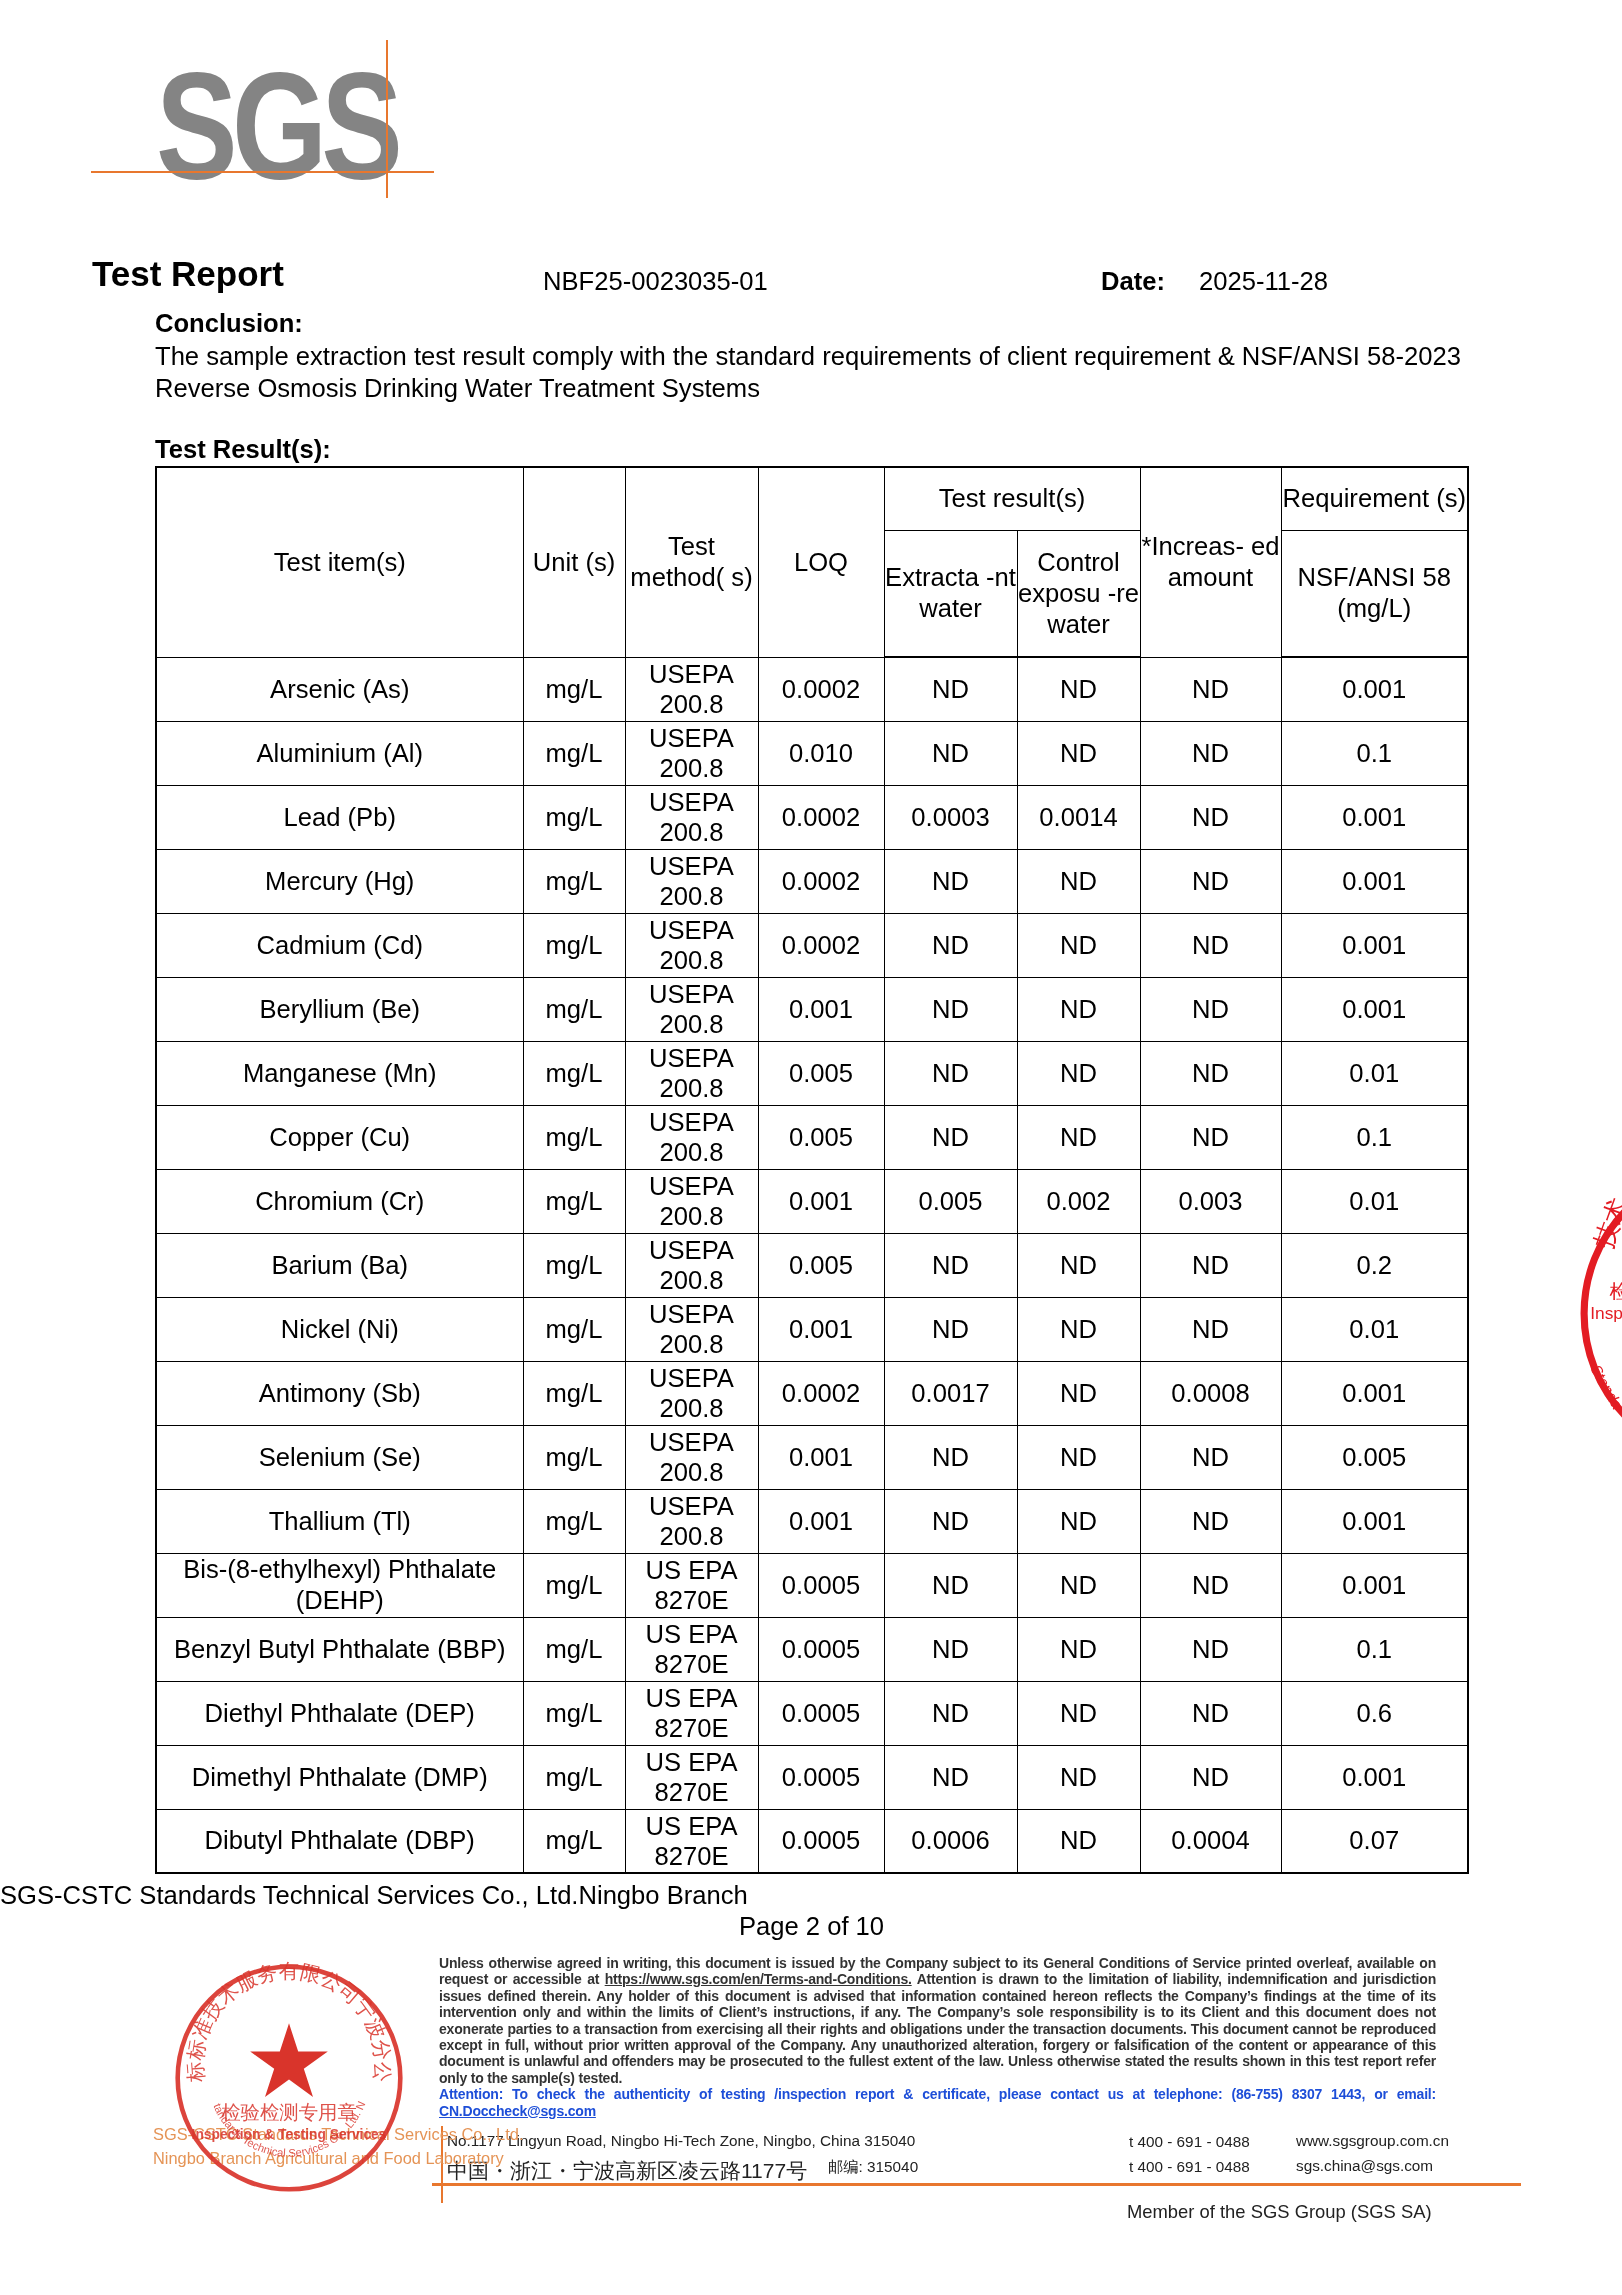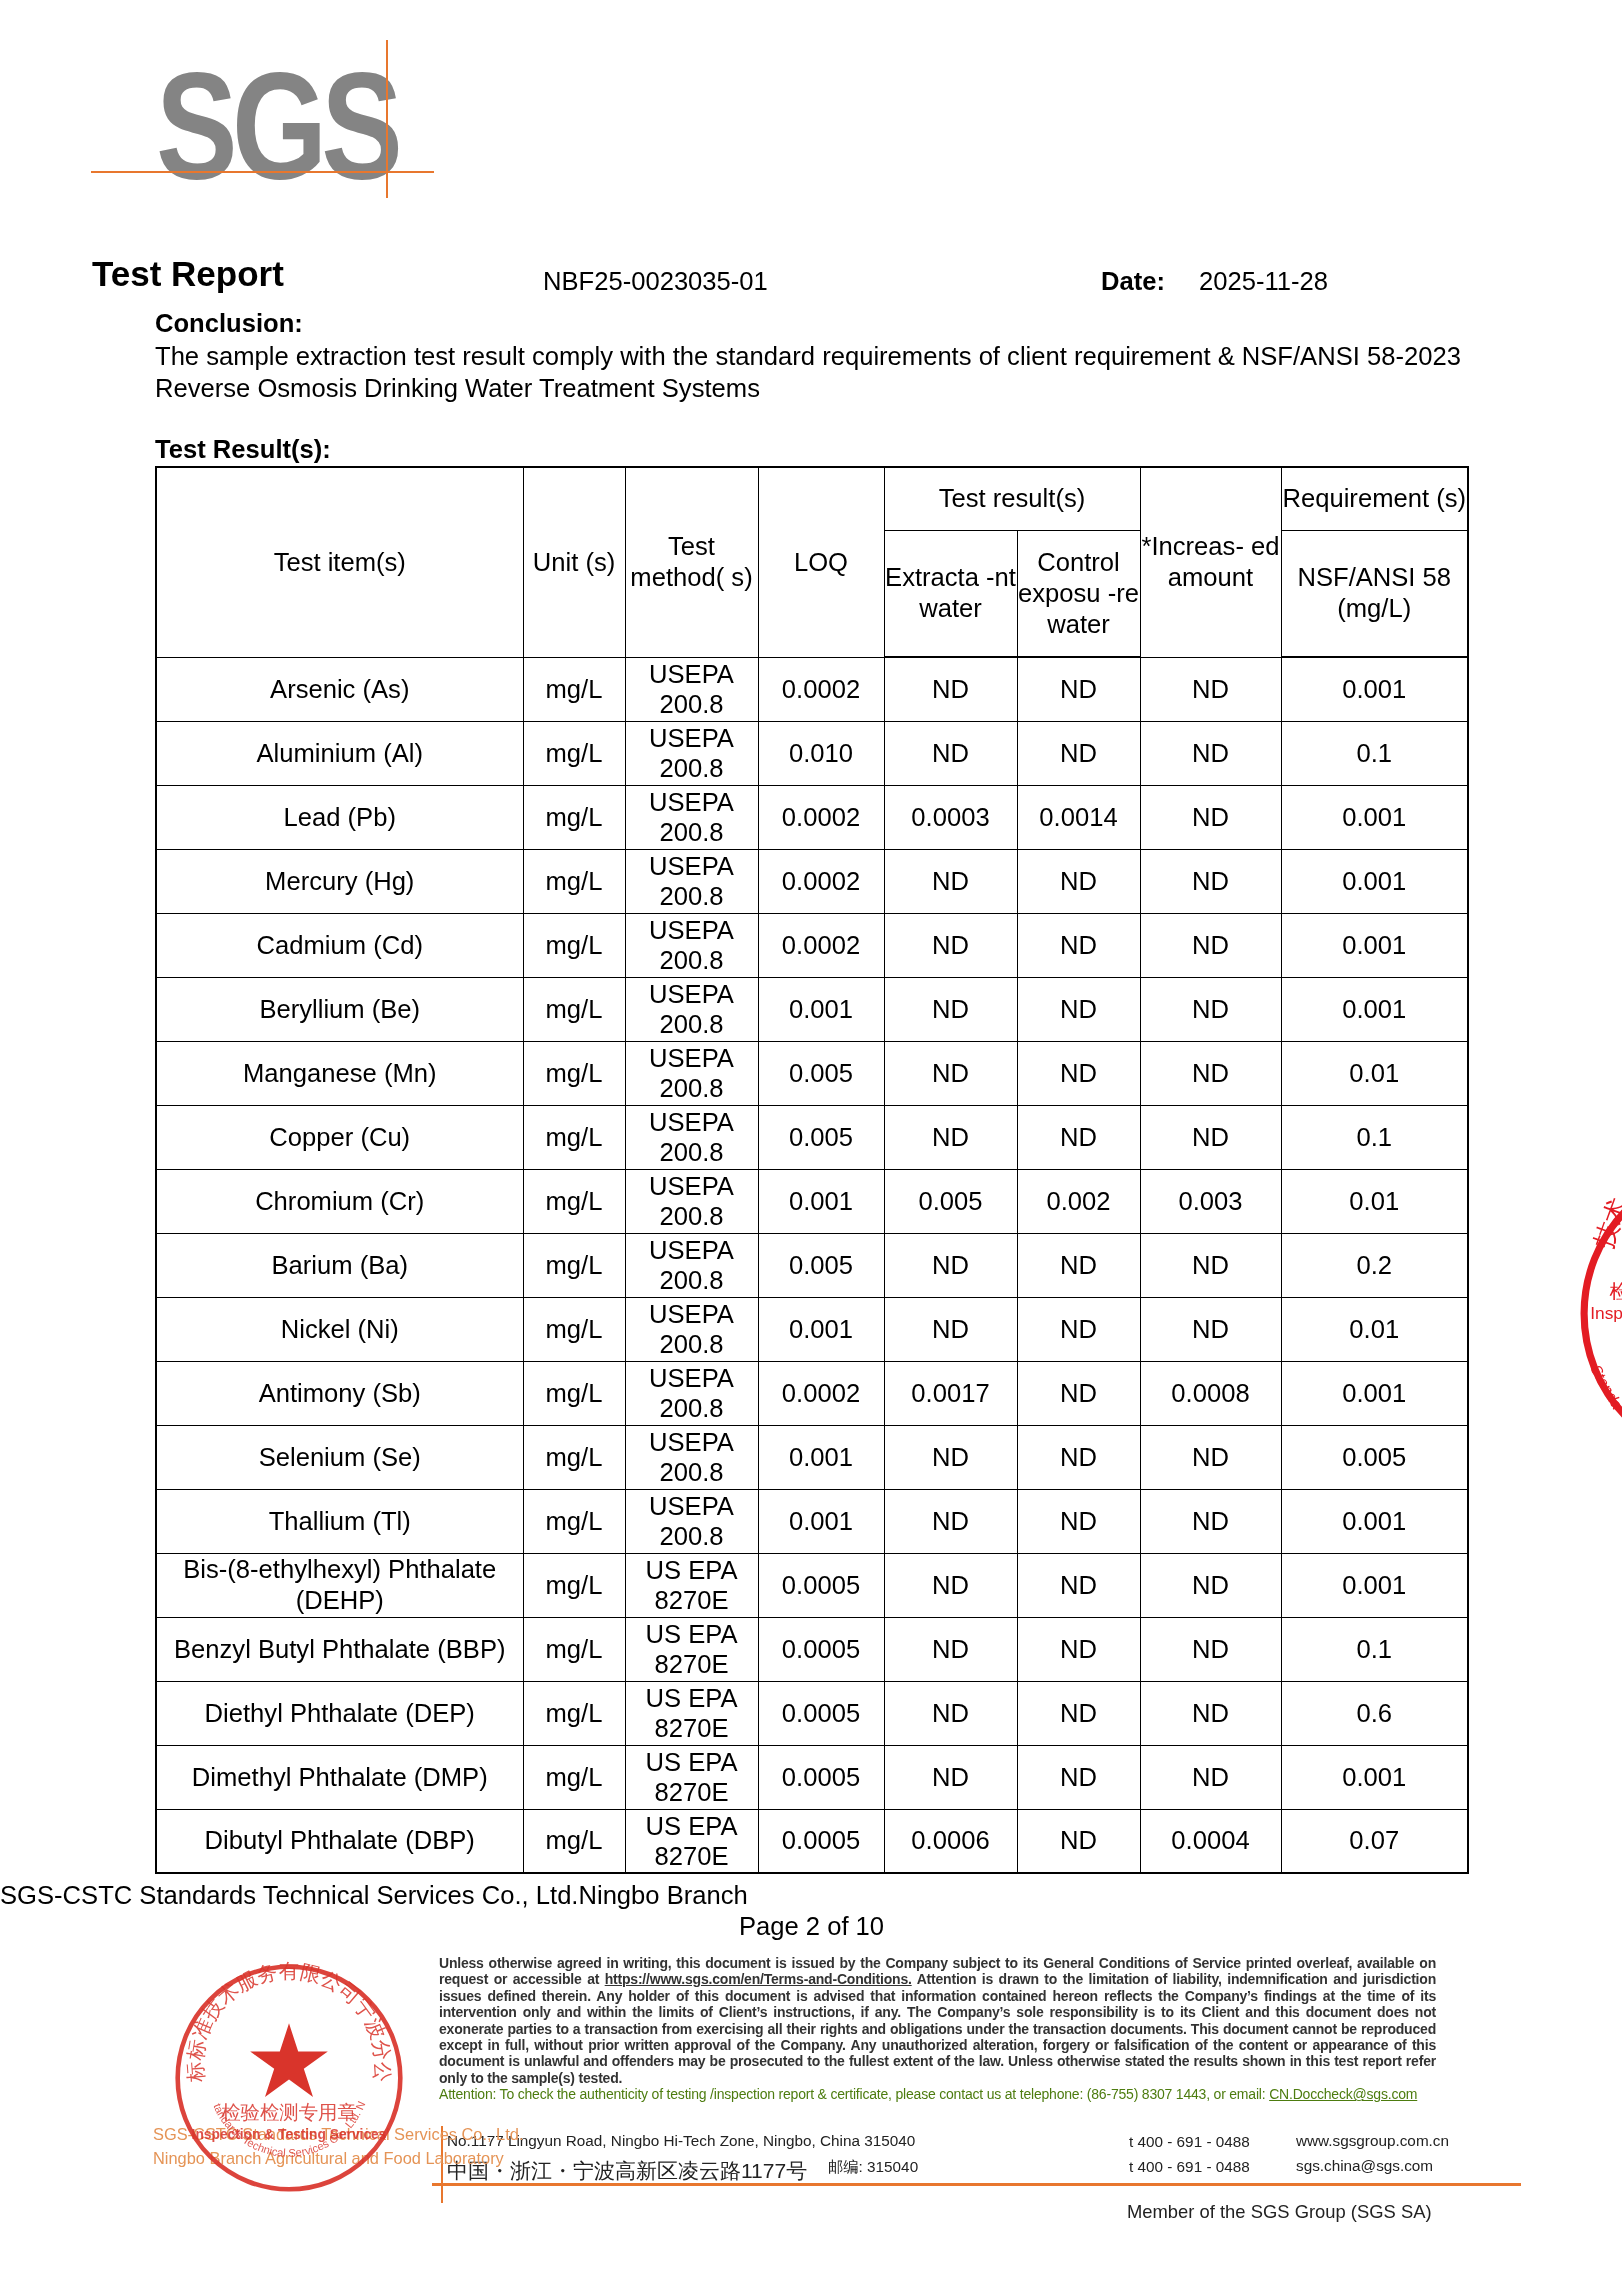--- a/index.html
+++ b/index.html
@@ -33,21 +33,21 @@
   #results-table tbody tr { height: 64px; }
   .method { line-height: 30px !important; }
 
   
   #company { left: 0; width: 1623px; top: 1881px; font-size: 25.6px; text-align: left; }
   #page-no { left: 0; width: 1623px; top: 1912px; font-size: 25.6px; text-align: center; }
 
   #disclaimer { left: 439px; top: 1955px; width: 997px; font-size: 14px; line-height: 16.4px;
                 color: #333; text-align: justify; font-weight: bold; letter-spacing: -0.2px; }
   #disclaimer .link { text-decoration: underline; }
-  #attention { color: #4d7c0f; font-weight: normal; }
+  #attention { color: #1d4ed8; font-weight: bold; }
   #attention .link { text-decoration: underline; }
 
   #addr-bar { left: 441px; top: 2126px; width: 1.5px; height: 77px; background: #e8772e; }
   #addr-hline { left: 432px; top: 2183px; width: 1089px; height: 2.6px; background: #e8772e; }
   #addr-en { left: 447px; top: 2132px; font-size: 15.3px; color: #222; }
   #addr-cn { left: 447px; top: 2157px; font-size: 21px; color: #222; }
   #postcode-cn { left: 828px; top: 2157px; font-size: 15.3px; color: #222; }
   #tel1 { left: 1129px; top: 2133px; font-size: 15.3px; color: #222; }
   #tel2 { left: 1129px; top: 2158px; font-size: 15.3px; color: #222; }
   #web { left: 1296px; top: 2132px; font-size: 15.3px; color: #222; }

